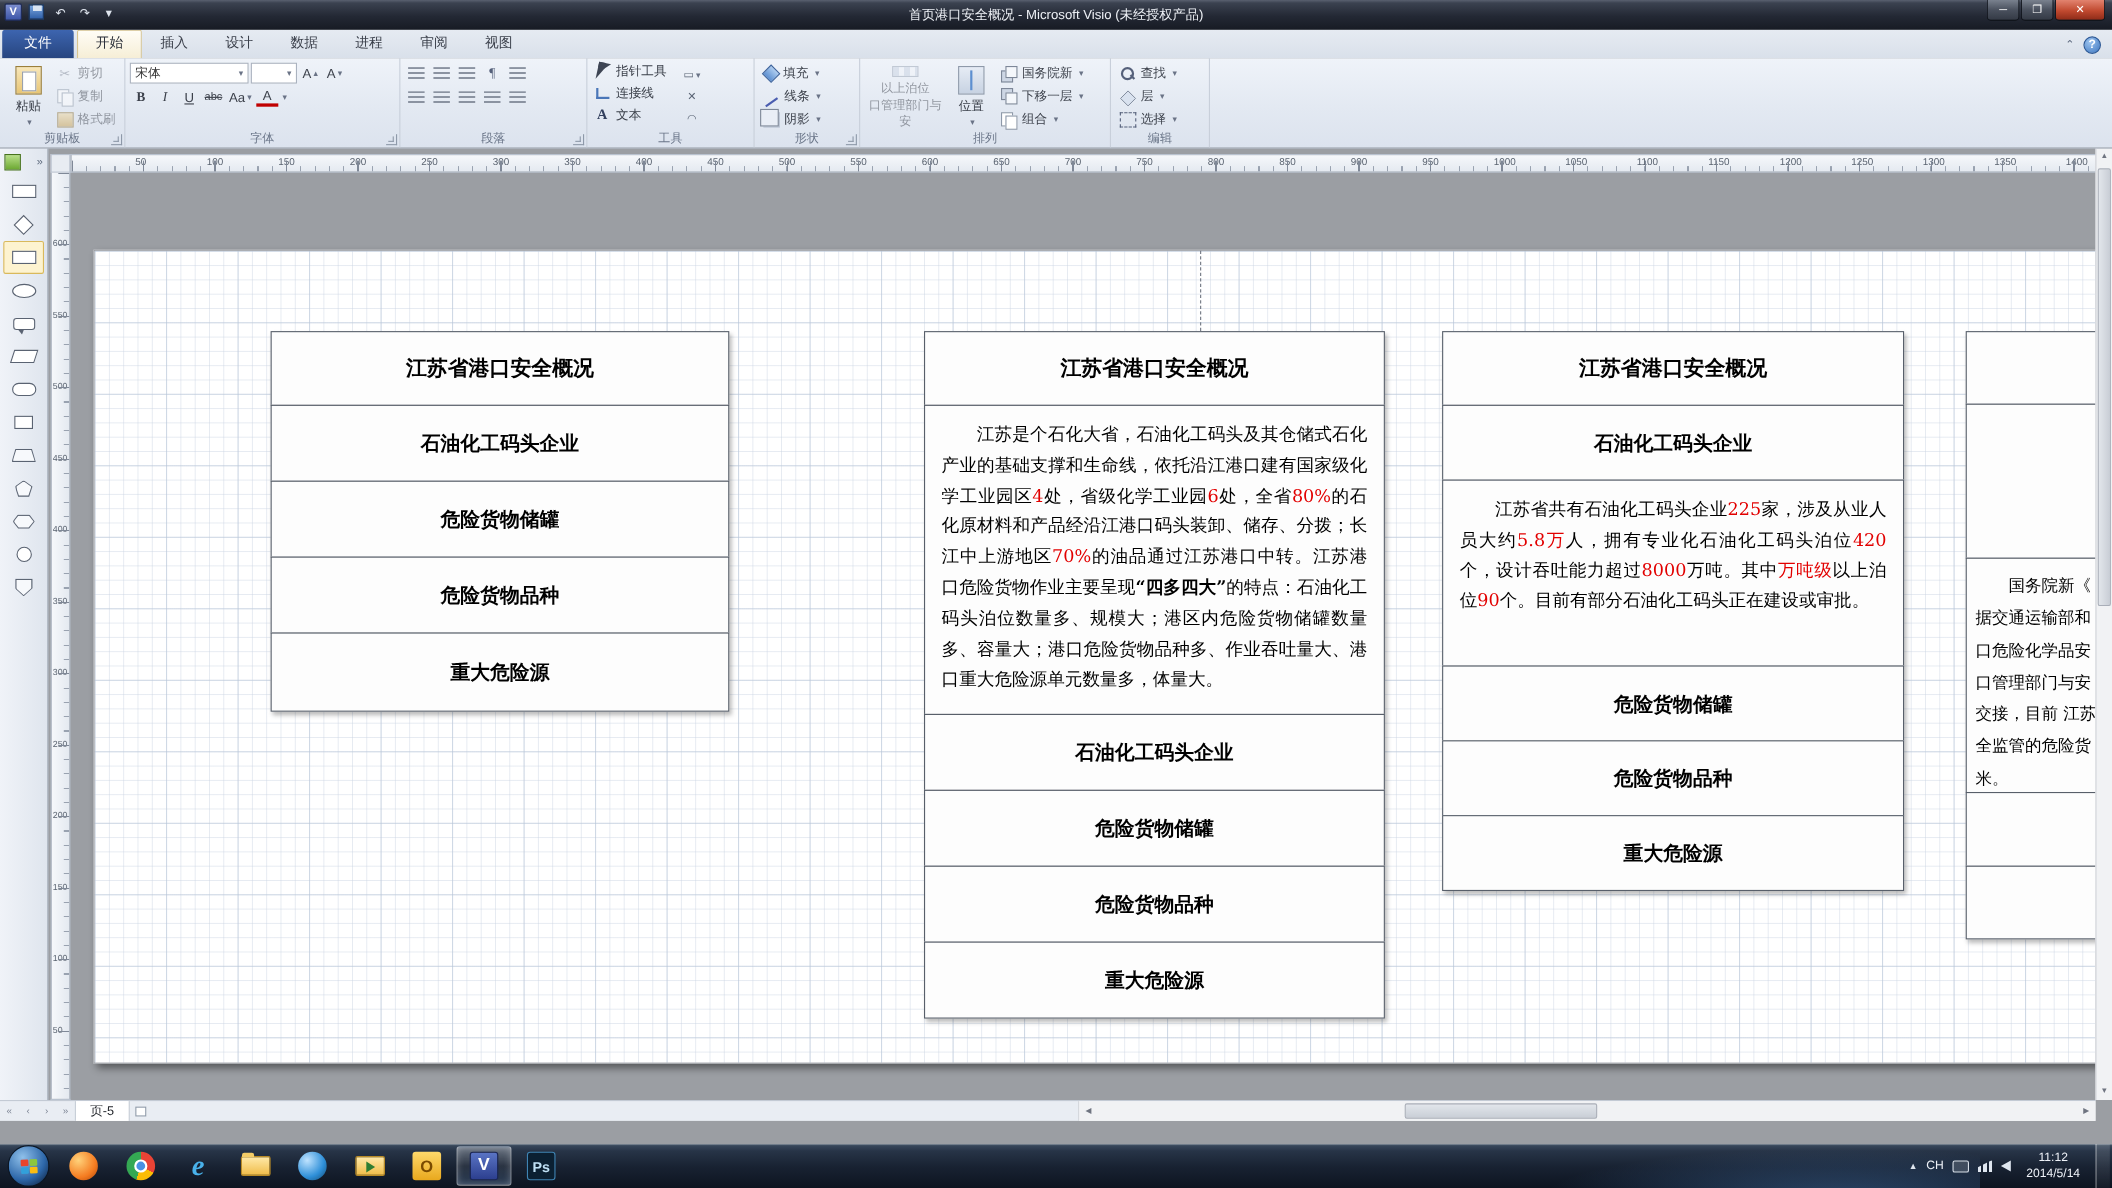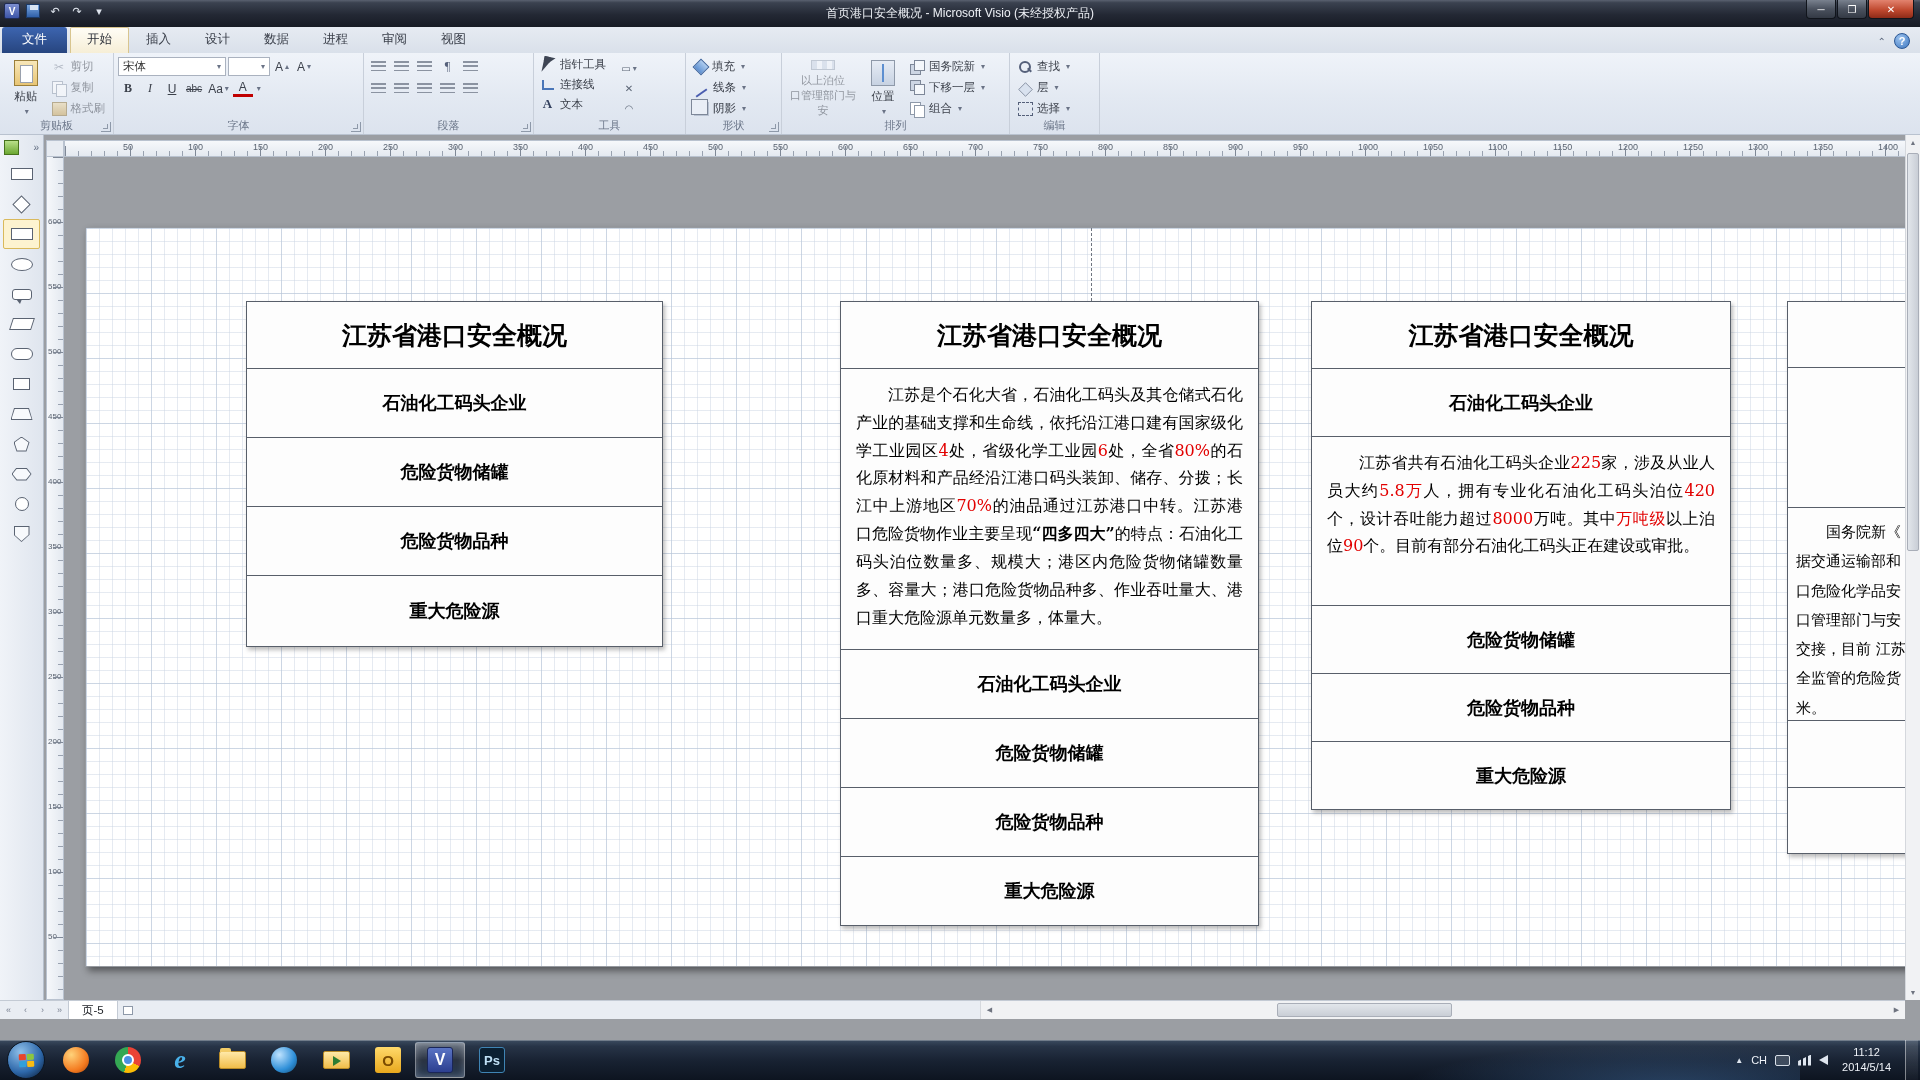--- a/index.html
+++ b/index.html
@@ -148,21 +148,21 @@
       linear-gradient(rgba(205,214,228,.5) 1px, transparent 1px),
       linear-gradient(90deg, rgba(205,214,228,.5) 1px, transparent 1px);
     background-size:65px 65px,65px 65px,13px 13px,13px 13px; }
   .pbreak { position:absolute; border-left:1px dashed #6f7580; }
 
   .vbox { position:absolute; filter:drop-shadow(2px 3px 2px rgba(60,60,60,.35)); }
   .cell { position:relative; border:1px solid #585f6a; background:#fdfdfd; margin-top:-1px;
     font-family:"DejaVu Serif","Liberation Serif",serif; color:#000; overflow:hidden; }
   .cell:first-child { margin-top:0; }
   .cell.title, .cell.menu { display:flex; align-items:center; justify-content:center; font-weight:bold; }
-  .cell.title { font-size:25px; }
+  .cell.title { font-size:19px; }
   .cell.menu { font-size:18px; }
   .cell.para { padding:12px 15px 0; font-size:16px; line-height:1.74; text-align:justify; text-indent:2em; }
   .cell.lines { padding:10px 8px 0; font-size:15px; line-height:1.95; white-space:nowrap; }
   .cell.lines .ln.indent { text-indent:2em; }
   .red { color:#e20000; }
   .b { font-weight:bold; }
 
   
   .vscroll { position:absolute; right:0; top:135px; width:15px; bottom:80px; background:#f1f2f4; border-left:1px solid #d5d8dd; z-index:35; }
   .sarrow { height:15px; display:flex; align-items:center; justify-content:center; font-size:7px; color:#6f7480; }

